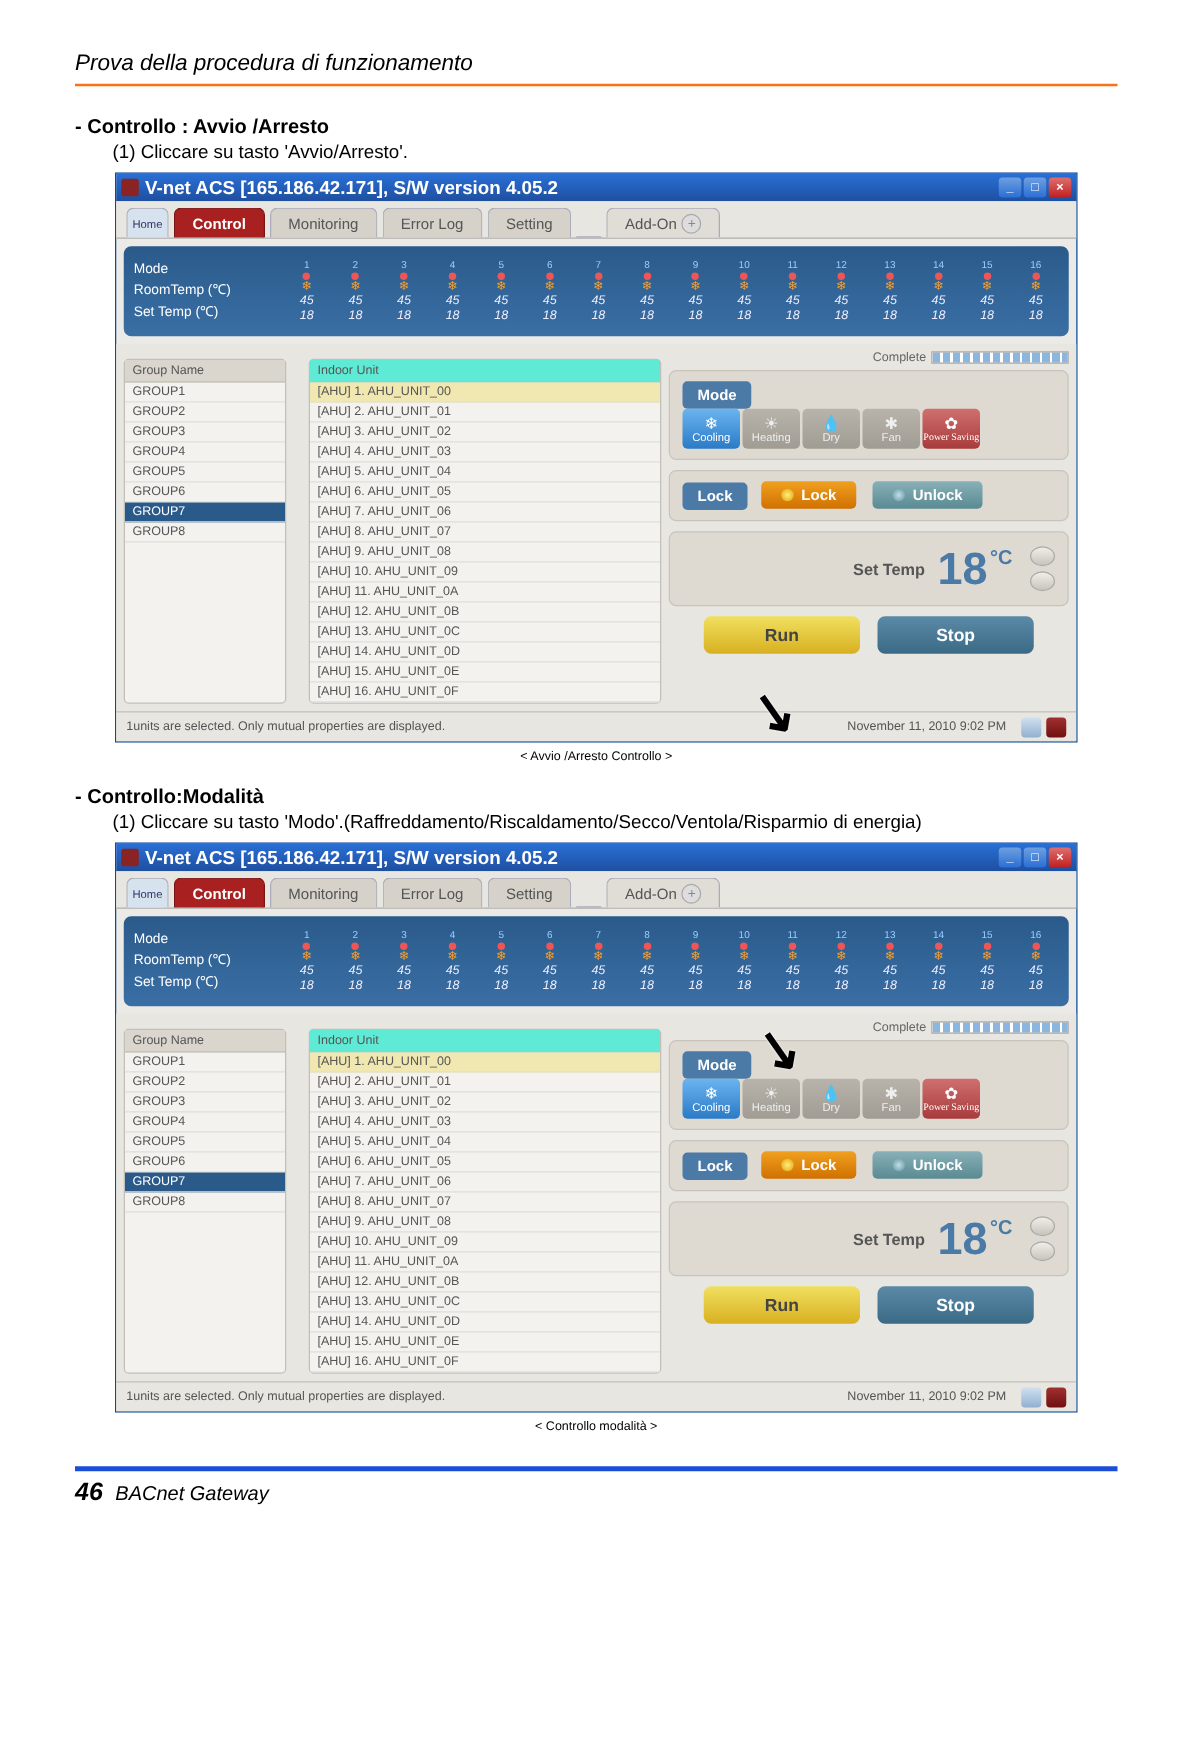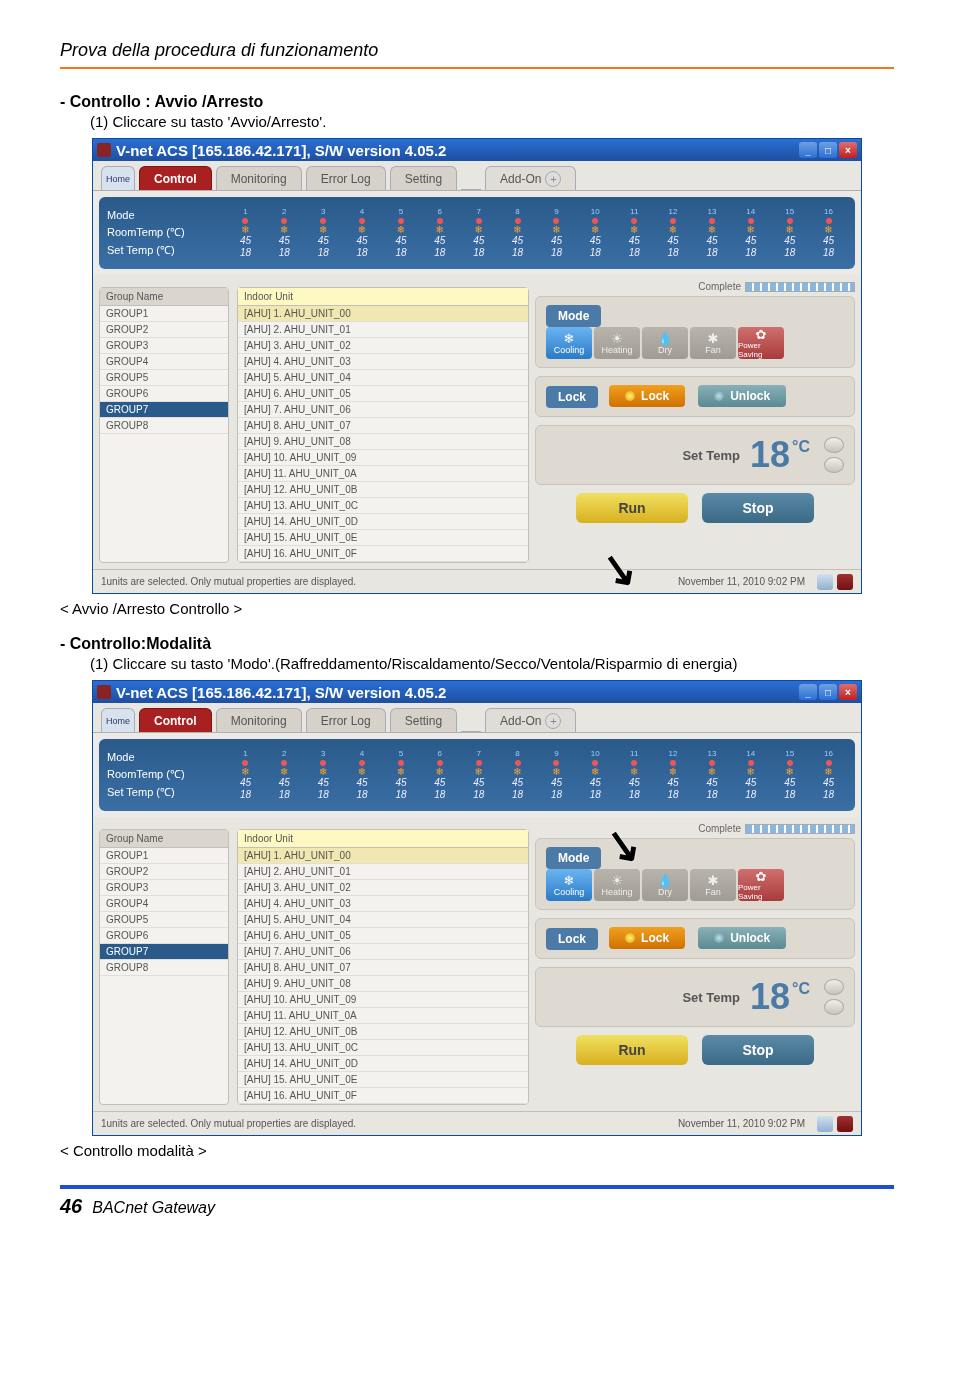--- a/index.html
+++ b/index.html
@@ -2,21 +2,21 @@
 <html><head>
 <meta charset="utf-8">
 <style>
   * { box-sizing: border-box; margin: 0; padding: 0; }
   html, body { width: 954px; background: #fff; font-family: Arial, Helvetica, sans-serif; color: #000; }
   .page { width: 954px; padding: 40px 60px 0 60px; }
   .header-area { border-bottom: 2px solid #f97316; padding-bottom: 6px; margin-bottom: 24px; }
   .header-title { font-style: italic; font-size: 18px; }
   .sec-title { font-weight: bold; font-size: 16px; margin-top: 10px; margin-bottom: 2px; }
   .sec-step { font-size: 15px; margin-left: 30px; margin-bottom: 8px; }
-  .caption { text-align: left; font-size: 15px; margin: 6px 0 18px 0; }
+  .caption { text-align: center; font-size: 10px; margin: 6px 0 18px 0; }
 
   
   .appwin { width: 770px; margin: 0 auto 6px auto; border: 1px solid #0a4b9b; background: #eceae6; font-size: 11px; color: #333; }
   .titlebar { height: 22px; background: linear-gradient(#2a6fd6,#1e4fa0); display: flex; align-items: center; padding: 0 4px; color: #fff; }
   .titlebar .ticon { width: 14px; height: 14px; background: #8a2323; border-radius: 2px; margin-right: 5px; }
   .titlebar .ttitle { flex: 1; font-size: 15px; font-weight: bold; }
   .winbtns { display: flex; gap: 2px; }
   .winbtn { width: 18px; height: 16px; border-radius: 3px; display: flex; align-items: center; justify-content: center; font-size: 10px; font-weight: bold; color: #fff; }
   .bmin { background: linear-gradient(#6ea0e0,#2a6fd6); }
   .bmax { background: linear-gradient(#6ea0e0,#2a6fd6); }
@@ -35,63 +35,63 @@
   .hdrstrip { height: 72px; background: linear-gradient(#2a5a8a,#3a6fa5); border-radius: 6px; display: flex; align-items: center; padding: 0 8px; gap: 8px; }
   .hdrbox { width: 112px; color: #fff; font-size: 11px; line-height: 1.6; }
   .hdrcells { flex: 1; display: grid; grid-template-columns: repeat(16,1fr); gap: 2px; }
   .hcell { text-align: center; color: #cde; font-size: 9px; line-height: 1.2; }
   .hcell .num { color: #9cf; font-size: 8px; }
   .hcell .dot { width: 6px; height: 6px; background: #e55; border-radius: 50%; margin: 1px auto; }
   .hcell .snow { color: #f8a030; font-size: 10px; line-height: 10px; }
   .hcell .v1 { color: #eef; font-size: 10px; font-style: italic; }
   .hcell .v2 { color: #eef; font-size: 10px; font-style: italic; }
 
-  .panels { display: flex; gap: 8px; margin-top: 6px; }
+  .panels { display: flex; gap: 18px; margin-top: 6px; }
   .gpanel { width: 130px; background: #f4f2ee; border: 1px solid #c0c0b8; border-radius: 4px; }
   .gpanel .ph { background: #dad6ce; font-size: 10px; padding: 3px 6px; border-bottom: 1px solid #c0c0b8; color: #555; }
   .grow { font-size: 10px; padding: 2px 6px; border-bottom: 1px solid #e0ded8; color: #555; }
   .grow.sel { background: #2a5a8a; color: #fff; }
   .upanel { flex: 1; background: #f4f2ee; border: 1px solid #c0c0b8; border-radius: 4px; }
-  .upanel .ph { background: #fef9c3; font-size: 10px; padding: 3px 6px; border-bottom: 1px solid #c0c0b8; color: #555; }
+  .upanel .ph { background: #5eead4; font-size: 10px; padding: 3px 6px; border-bottom: 1px solid #c0c0b8; color: #555; }
   .urow { font-size: 10px; padding: 2px 6px; border-bottom: 1px solid #e0ded8; color: #555; white-space: nowrap; overflow: hidden; }
   .urow.hl { background: #f0e8b0; }
 
   
   .rcard { background: #dedad2; border: 1px solid #c8c4bc; border-radius: 6px; padding: 8px 10px; margin-bottom: 8px; }
   .rcard .clabel { display: inline-block; background: #4a7aa5; color: #fff; font-size: 12px; font-weight: bold; padding: 4px 12px; border-radius: 4px; margin-right: 8px; }
   .modebtns { display: inline-flex; gap: 2px; vertical-align: middle; }
   .mbtn { width: 46px; height: 32px; border-radius: 4px; background: linear-gradient(#b8b4ac,#a09c94); display: flex; flex-direction: column; align-items: center; justify-content: center; font-size: 9px; color: #fff; position: relative; }
   .mbtn .ic { font-size: 13px; line-height: 13px; }
   .mbtn.cool { background: linear-gradient(#6ab4f0,#2a7ac6); }
   .mbtn.heat { color: #eee; }
   .mbtn.dry  { color: #eee; }
   .mbtn.fan  { color: #eee; }
   .mbtn.power{ background: linear-gradient(#d06f6f,#a83b3b); }
-  .mbtn.power span:last-child { font-size: 8px; }
+  .mbtn.power span:last-child { font-size: 8px; font-family: Liberation Serif, serif; }
 
   .complete { text-align: right; font-size: 10px; color: #666; margin-bottom: 4px; }
   .complete .bar { display: inline-block; width: 110px; height: 10px; background: linear-gradient(#e8e6e0,#fff); border: 1px solid #aaa; vertical-align: middle; margin-left: 4px;
     background-image: repeating-linear-gradient(90deg,#8ab6e0 0 6px,#fff 6px 8px); }
 
   .lockrow .lkbtn { display: inline-flex; align-items: center; gap: 6px; padding: 4px 16px; border-radius: 4px; color: #fff; font-size: 12px; font-weight: bold; }
   .lkbtn.lock { background: linear-gradient(#f0a020,#d07000); margin-right: 10px; }
   .lkbtn.unlock { background: linear-gradient(#88b0b8,#5a8a92); }
   .led { width: 10px; height: 10px; border-radius: 50%; display: inline-block; }
   .led.y { background: radial-gradient(#ffee80,#e0a000); }
   .led.b { background: radial-gradient(#c0e0e8,#6090a0); }
 
   .setrow { display: flex; align-items: center; gap: 10px; justify-content: flex-end; }
   .setrow .slabel { font-size: 13px; color: #555; font-weight: bold; }
   .bigtemp { font-size: 36px; color: #4a7aa5; font-weight: bold; display: flex; align-items: flex-start; }
   .bigtemp .deg { font-size: 16px; margin-top: 4px; margin-left: 2px; }
   .spin { display: flex; flex-direction: column; gap: 4px; margin-left: 4px; }
   .spin .sbtn { width: 20px; height: 16px; border-radius: 50%; background: linear-gradient(#f0eee8,#c8c4bc); border: 1px solid #aaa; }
 
   .runstop { display: flex; gap: 14px; justify-content: center; margin-top: 4px; }
-  .rsbtn { width: 112px; height: 30px; border-radius: 6px; display: flex; align-items: center; justify-content: center; font-size: 14px; font-weight: bold; color: #444; }
+  .rsbtn { width: 125px; height: 30px; border-radius: 6px; display: flex; align-items: center; justify-content: center; font-size: 14px; font-weight: bold; color: #444; }
   .rsbtn.run  { background: linear-gradient(#f0e060,#d8b020); }
   .rsbtn.stop { background: linear-gradient(#5a8aa5,#3a6a85); color: #fff; }
 
   .statusbar { height: 24px; border-top: 1px solid #c0c0b8; display: flex; align-items: center; padding: 0 8px; font-size: 10px; color: #555; background: #e8e6e0; }
   .statusbar .sfill { flex: 1; }
   .statusbar .sicons { display: flex; gap: 4px; }
   .sic { width: 16px; height: 16px; border-radius: 3px; }
   .sic.a { background: linear-gradient(#d0e0ef,#90b0d0); }
   .sic.b { background: linear-gradient(#a03030,#701010); }
 

